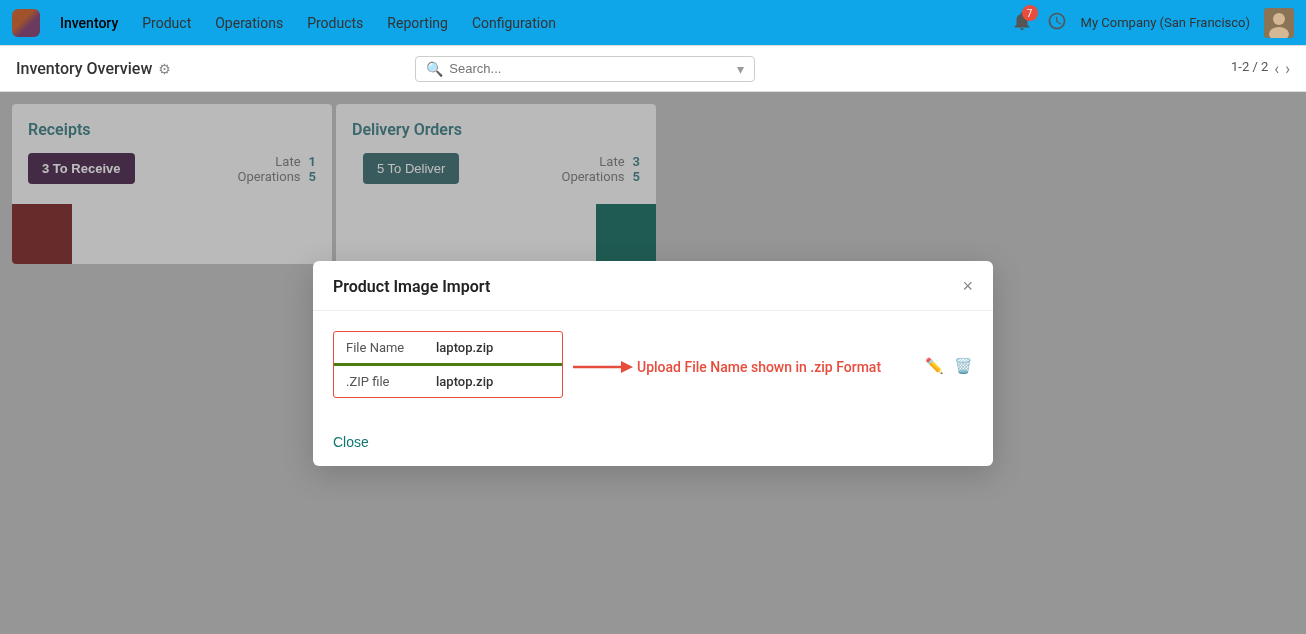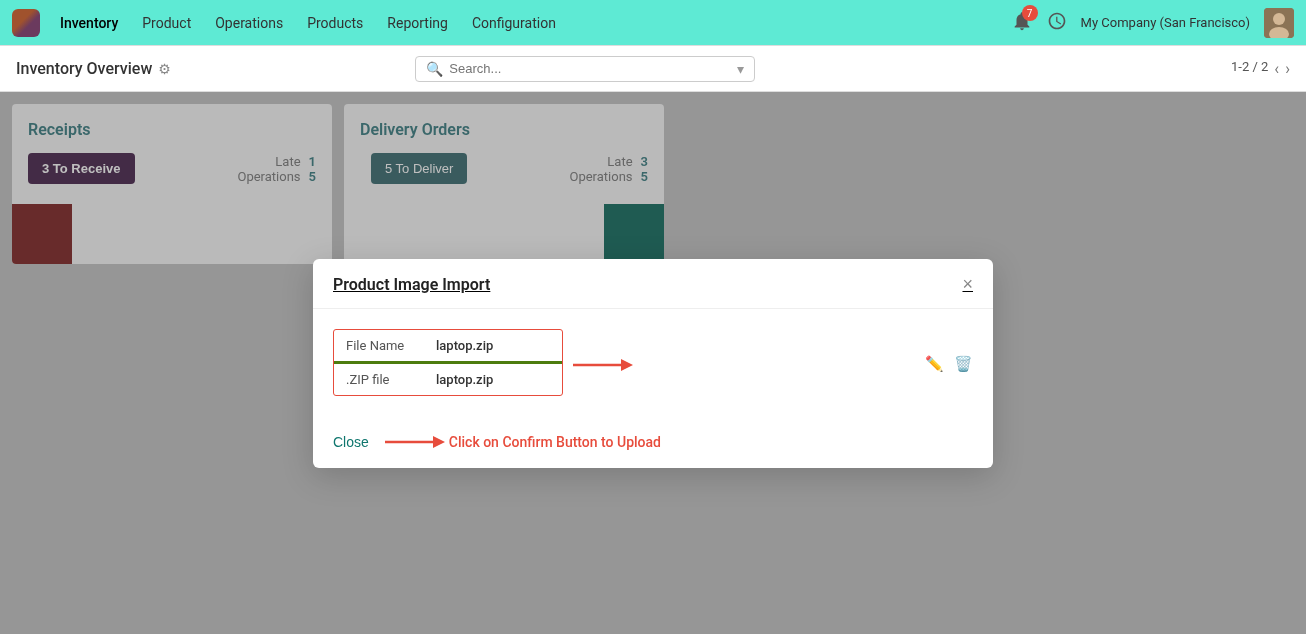--- a/index.html
+++ b/index.html
@@ -1,20 +1,20 @@
 <!DOCTYPE html>
 <html><head>
   <meta charset="utf-8">
   <style>
     * { box-sizing: border-box; margin: 0; padding: 0; }
     body { font-family: -apple-system, BlinkMacSystemFont, 'Segoe UI', Roboto, sans-serif; font-size: 14px; background: #c8c8c8; height: 634px; overflow: hidden; }
 
     
     .navbar {
-      background: #5eead4;
+      background: #0ea5e9;
       height: 46px;
       display: flex;
       align-items: center;
       padding: 0 12px;
       border-bottom: 1px solid #ddd;
       position: relative;
       z-index: 10;
     }
     .navbar-logo {
       width: 28px; height: 28px;
@@ -116,21 +116,21 @@
 
     
     .main-content {
       background: #c8c8c8;
       padding: 12px;
       height: calc(634px - 92px);
       position: relative;
     }
     .kanban-row {
       display: flex;
-      gap: 12px;
+      gap: 4px;
     }
     .kanban-card {
       background: #f8f8f8;
       border-radius: 4px;
       padding: 16px;
       width: 320px;
       min-height: 160px;
       position: relative;
     }
     .card-title {
@@ -201,21 +201,20 @@
       width: 680px;
       box-shadow: 0 8px 32px rgba(0,0,0,0.18);
       overflow: hidden;
     }
     .dialog-header {
       display: flex;
       align-items: center;
       justify-content: space-between;
       padding: 16px 20px 14px;
       border-bottom: 1px solid #eee;
-      text-decoration: underline;
     }
     .dialog-title {
       font-size: 16px;
       font-weight: 600;
       color: #222;
     }
     .dialog-close {
       cursor: pointer;
       color: #888;
       font-size: 18px;
@@ -384,34 +383,28 @@
               <span class="file-label">.ZIP file</span>
               <span class="file-value">laptop.zip</span>
             </div>
           </div>
 
           <div style="display:flex; align-items:center; margin-top: 26px;">
             <svg class="arrow-svg" width="60" height="20" viewBox="0 0 60 20">
               <line x1="0" y1="10" x2="48" y2="10" stroke="#e74c3c" stroke-width="2.5"></line>
               <polygon points="48,4 60,10 48,16" fill="#e74c3c"></polygon>
             </svg>
+            <span class="annotation-text">Upload File Name shown in .zip Format</span>
           </div>
 
           <div style="margin-left:auto; display:flex; gap:10px; align-items:center; margin-top:26px;">
             <span class="file-edit-icon">✏️</span>
             <span class="file-delete-icon">🗑️</span>
           </div>
         </div>
       </div>
       <div class="dialog-footer">
         <button class="close-link">Close</button>
 
-        <div class="footer-annotation-row">
-          <svg width="60" height="20" viewBox="0 0 60 20">
-            <line x1="0" y1="10" x2="48" y2="10" stroke="#e74c3c" stroke-width="2.5"></line>
-            <polygon points="48,4 60,10 48,16" fill="#e74c3c"></polygon>
-          </svg>
-          <span class="annotation-text">Click on Confirm Button to Upload</span>
-        </div>
       </div>
     </div>
   </div>
 </div>
 
 </body></html>

